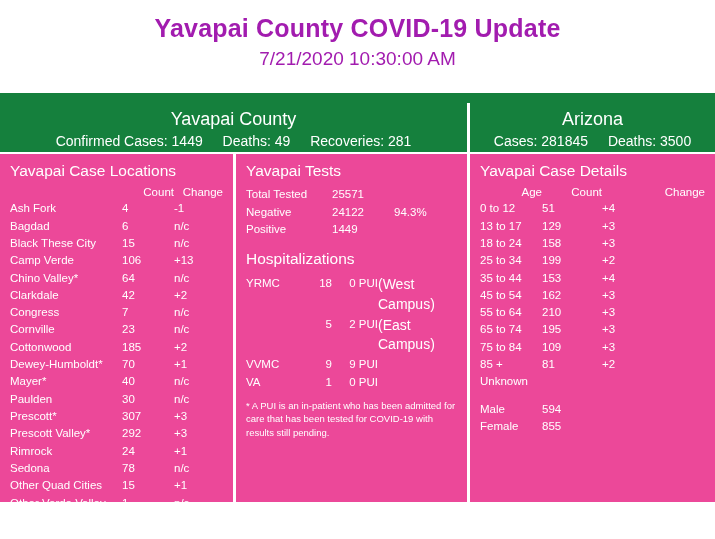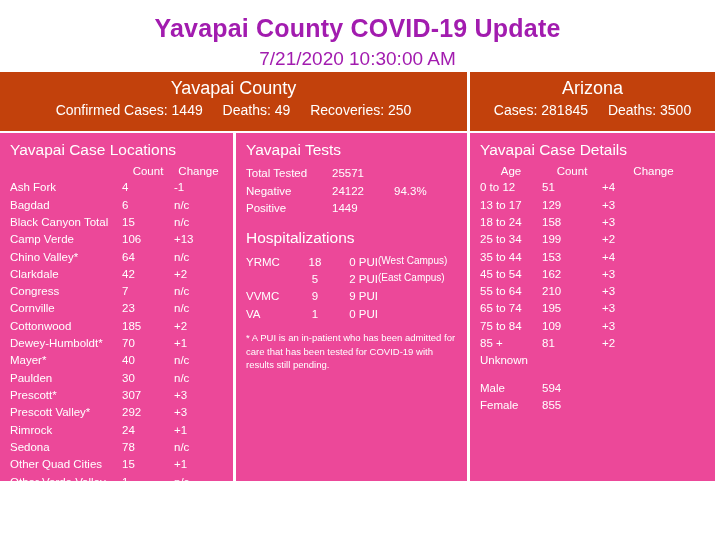--- a/index.html
+++ b/index.html
@@ -31,27 +31,28 @@
     letter-spacing: 0.2px;
     line-height: 1.15;
   }
   .sub-title {
     font-size: 19px;
     margin-top: 5px;
     line-height: 1.15;
   }
   
   .banner {
-    margin-top: 0;
+    margin-top: 21px;
     display: flex;
     height: 59px;
-    background: #c2410c;
+    background: #15803d;
     color: #ffffff;
     border-top: 2px solid #ffffff;
     border-bottom: 2px solid #ffffff;
+    align-items: flex-end;
   }
   .banner-left {
     flex: 0 0 470px;
     border-right: 3px solid #ffffff;
     box-sizing: border-box;
     text-align: center;
     padding-top: 4px;
   }
   .banner-right {
     flex: 1 1 auto;
@@ -101,42 +102,42 @@
     margin-top: 12px;
   }
   
   table.data {
     border-collapse: collapse;
     font-size: 11.5px;
     width: 100%;
   }
   table.data th {
     font-weight: normal;
-    text-align: center;
+    text-align: right;
     padding: 0 0 2px 0;
     font-size: 11.5px;
   }
   table.data td {
     padding: 0 0 1px 0;
     vertical-align: top;
     line-height: 1.42;
   }
   
   .loc-name { width: 112px; }
   .loc-count { width: 52px; }
   .loc-change { width: auto; }
   
   .tst-label { width: 86px; }
   .tst-val { width: 62px; }
   .tst-pct { width: auto; }
   
   .hos-fac { width: 52px; }
-  .hos-num { width: 34px; text-align: center; }
+  .hos-num { width: 34px; text-align: right; }
   .hos-pui { width: 46px; text-align: right; padding-right: 4px; }
-  .hos-note { font-size: 10px; }
+  .hos-note { font-size: 14px; }
   
   .age-label { width: 62px; }
   .age-count { width: 60px; }
   .age-change { width: auto; }
   .sex-label { width: 62px; }
   .sex-count { width: auto; }
   .footnotes {
     margin-top: 8px;
     font-size: 9.5px;
     line-height: 1.42;
@@ -153,21 +154,21 @@
     <div class="main-title">Yavapai County COVID-19 Update</div>
     <div class="sub-title">7/21/2020 10:30:00 AM</div>
   </div>
 
   <div class="banner">
     <div class="banner-left">
       <div class="banner-heading">Yavapai County</div>
       <div class="banner-stats">
         <span class="stat">Confirmed Cases: 1449</span>
         <span class="stat">Deaths: 49</span>
-        <span class="stat">Recoveries: 250</span>
+        <span class="stat">Recoveries: 281</span>
       </div>
     </div>
     <div class="banner-right">
       <div class="banner-heading">Arizona</div>
       <div class="banner-stats">
         <span class="stat">Cases: 281845</span>
         <span class="stat">Deaths: 3500</span>
       </div>
     </div>
   </div>
@@ -189,21 +190,21 @@
               <td>Ash Fork</td>
               <td>4</td>
               <td>-1</td>
             </tr>
           <tr>
               <td>Bagdad</td>
               <td>6</td>
               <td>n/c</td>
             </tr>
           <tr>
-              <td>Black Canyon Total</td>
+              <td>Black These City</td>
               <td>15</td>
               <td>n/c</td>
             </tr>
           <tr>
               <td>Camp Verde</td>
               <td>106</td>
               <td>+13</td>
             </tr>
           <tr>
               <td>Chino Valley*</td>

